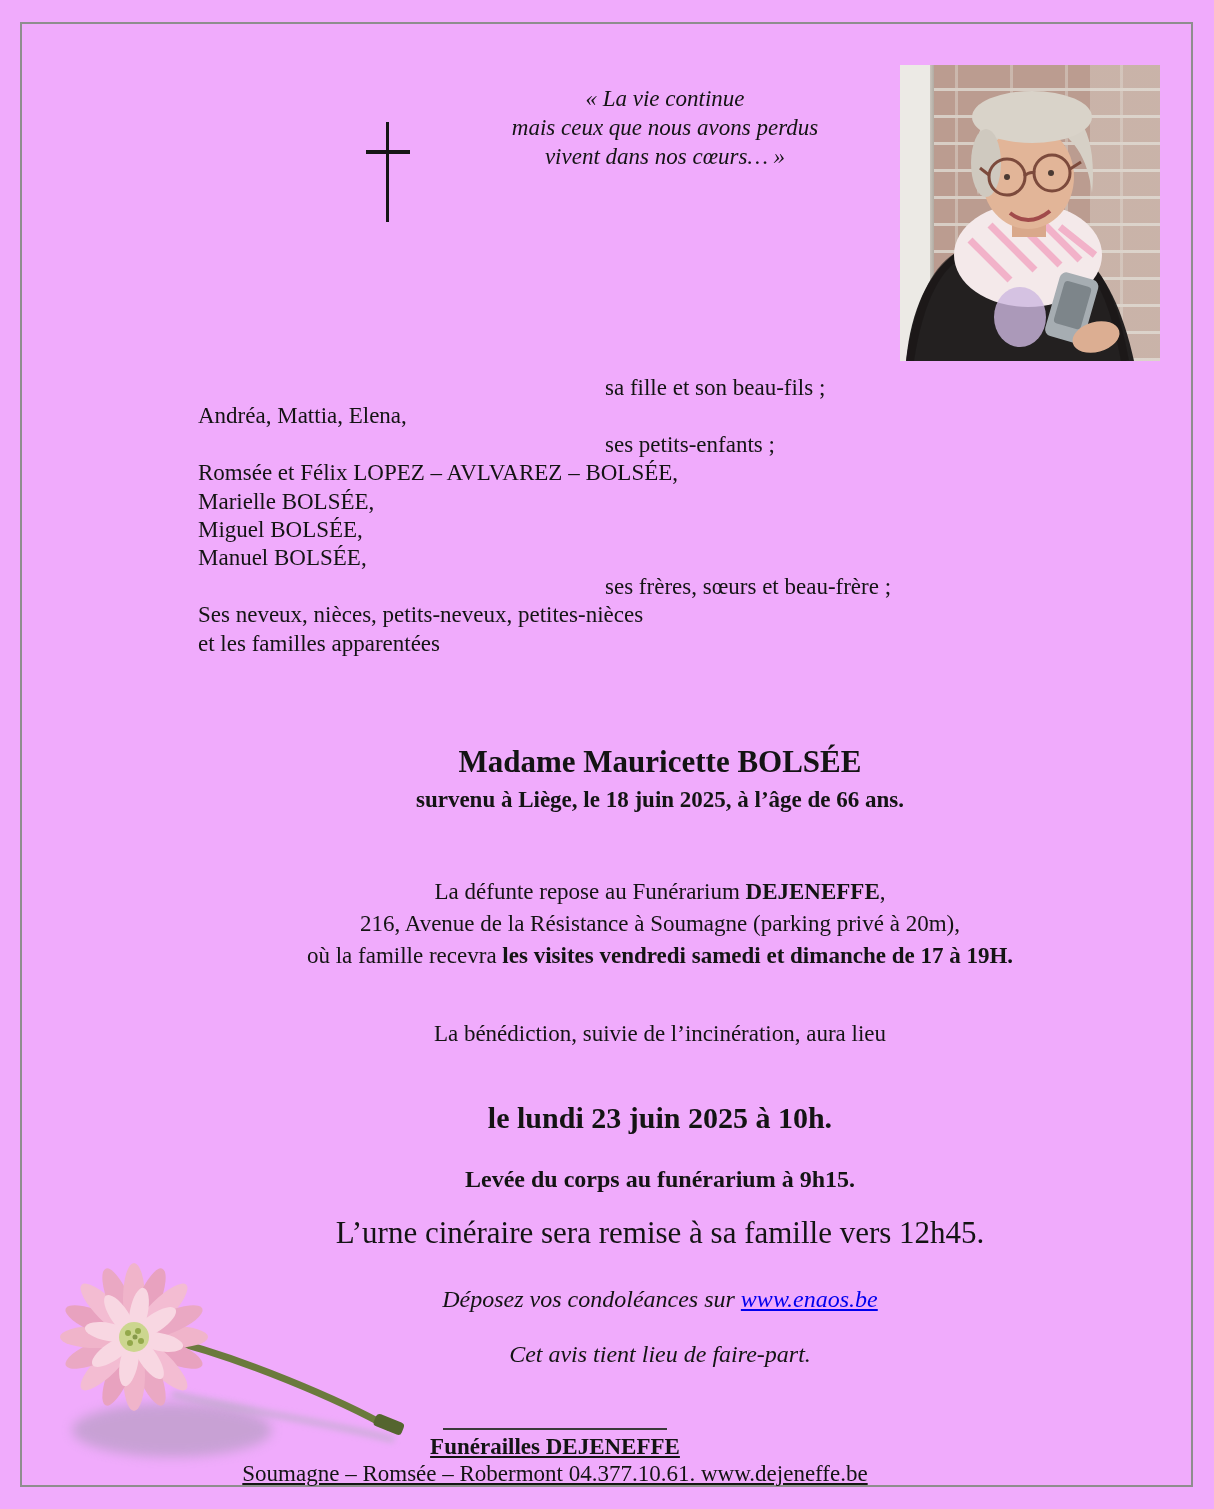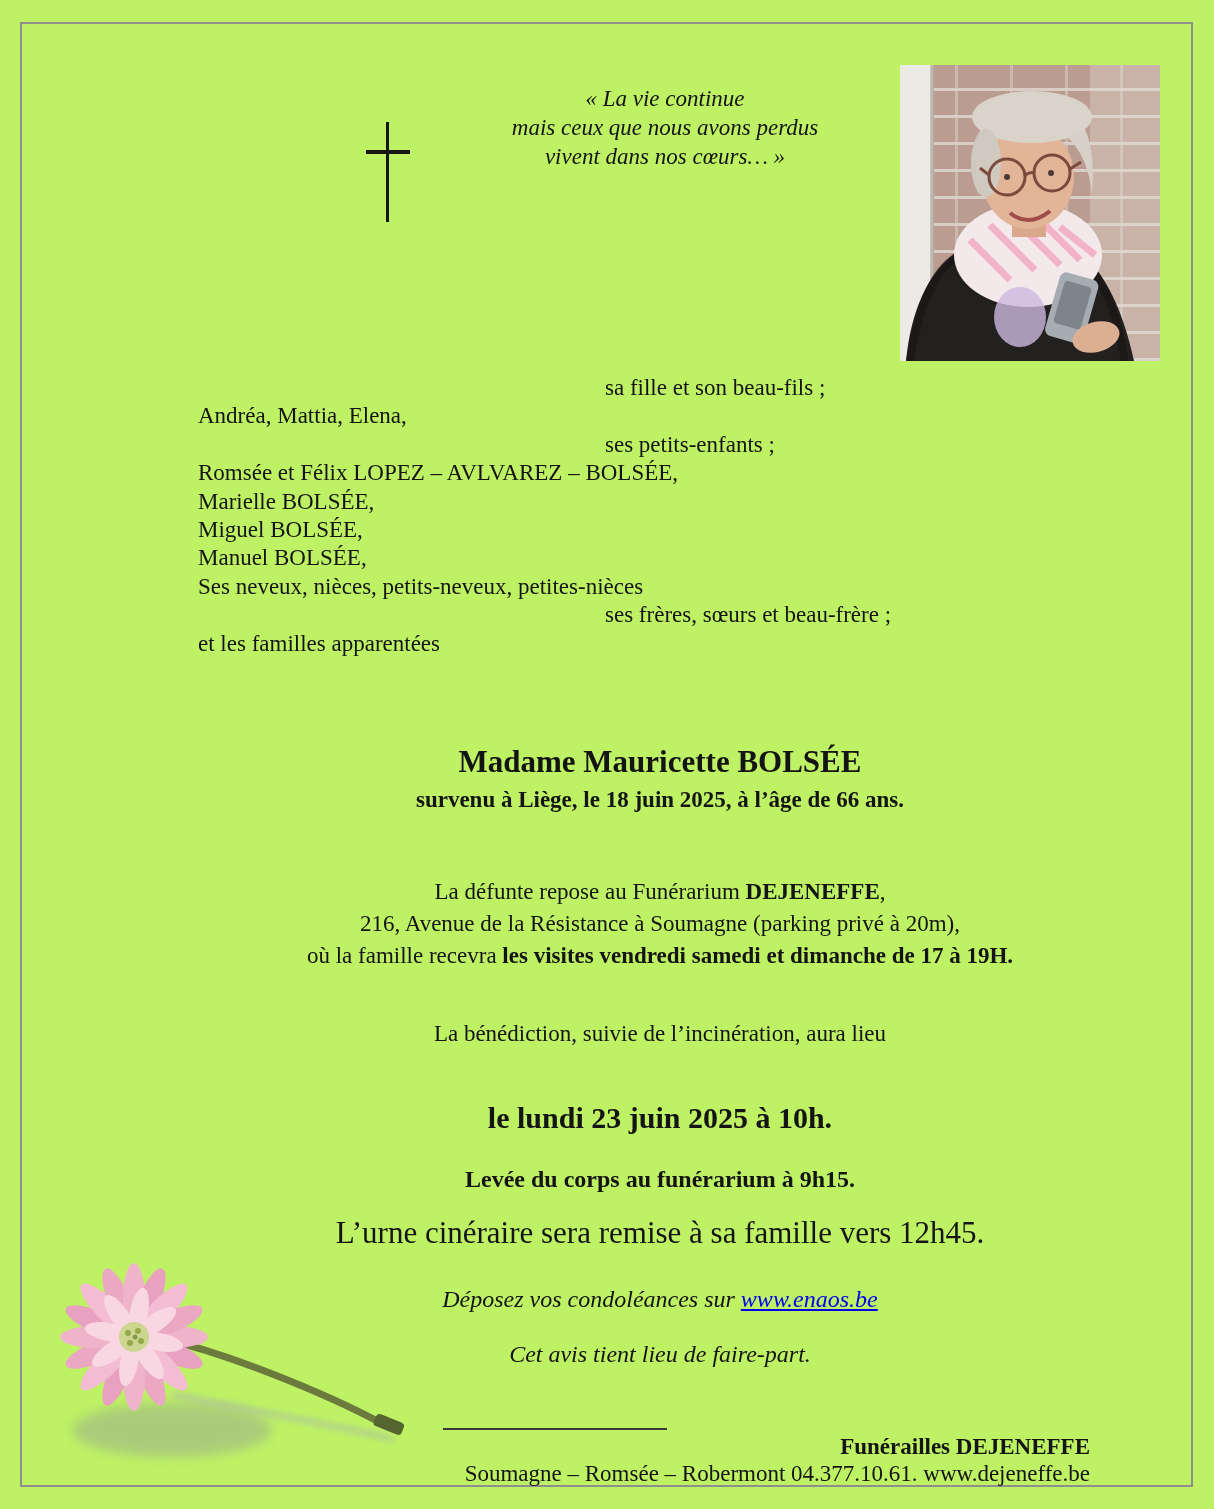--- a/index.html
+++ b/index.html
@@ -1,17 +1,17 @@
 <!DOCTYPE html>
 <html><head>
 <meta charset="utf-8">
 <style>
   html,body { margin:0; padding:0; background:#ffffff; }
   .sheet {
-    position:relative; width:1214px; height:1509px; background:#bef264;
+    position:relative; width:1214px; height:1509px; background:#f0abfc;
     color:#141414; font-family:"Liberation Serif","DejaVu Serif",serif;
     overflow:hidden;
   }
   .frame {
     position:absolute; left:20px; top:22px; width:1169px; height:1461px;
     border:2px solid #8e8e8e;
   }
   .cross-v { position:absolute; left:386px; top:122px; width:3px;  height:100px; background:#161616; }
   .cross-h { position:absolute; left:366px; top:150px; width:44px; height:4px;  background:#161616; }
 
@@ -45,21 +45,21 @@
   .big-date     { top:1101px; font-size:30px; font-weight:bold; }
   .levee        { top:1166px; font-size:24px; font-weight:bold; }
   .urne         { top:1215px; font-size:31px; }
   .condolences  { top:1286px; font-size:24px; font-style:italic; }
   .avis         { top:1341px; font-size:24px; font-style:italic; }
 
   a.link { color:#0000ee; text-decoration:underline; cursor:pointer; }
 
   .flower { position:absolute; left:22px; top:1242px; width:405px; height:250px; }
 
-  .footer { position:absolute; left:20px; top:1428px; width:1070px; text-align:right; }
+  .footer { position:absolute; left:20px; top:1428px; width:1070px; text-align:center;text-decoration:underline; }
   .footer-rule { width:224px; height:2px; background:#3a3a3a; margin:0 auto 3px auto; }
   .footer-name    { font-size:23px; font-weight:bold; line-height:27px; }
   .footer-address { font-size:23px; line-height:28px; }
 </style>
 </head>
 <body>
 
 <div class="sheet">
 
   <div class="frame"></div>
@@ -113,22 +113,22 @@
   </div>
 
   <div class="family">
     <div class="fam-line fam-indent">sa fille et son beau-fils ;</div>
     <div class="fam-line">Andréa, Mattia, Elena,</div>
     <div class="fam-line fam-indent">ses petits-enfants ;</div>
     <div class="fam-line">Romsée et Félix LOPEZ – AVLVAREZ – BOLSÉE,</div>
     <div class="fam-line">Marielle BOLSÉE,</div>
     <div class="fam-line">Miguel BOLSÉE,</div>
     <div class="fam-line">Manuel BOLSÉE,</div>
+    <div class="fam-line fam-indent">ses frères, sœurs et beau-frère ;</div>
     <div class="fam-line">Ses neveux, nièces, petits-neveux, petites-nièces</div>
-    <div class="fam-line fam-indent">ses frères, sœurs et beau-frère ;</div>
     <div class="fam-line">et les familles apparentées</div>
   </div>
 
   <div class="center name-title">Madame Mauricette BOLSÉE</div>
   <div class="center name-sub">survenu à Liège, le 18 juin 2025, à l’âge de 66 ans.</div>
 
   <div class="center repose">
     <div><span>La défunte repose au Funérarium </span><b>DEJENEFFE</b><span>,</span></div>
     <div>216, Avenue de la Résistance à Soumagne (parking privé à 20m),</div>
     <div><span>où la famille recevra </span><b>les visites vendredi samedi et dimanche de 17 à 19H.</b></div>

